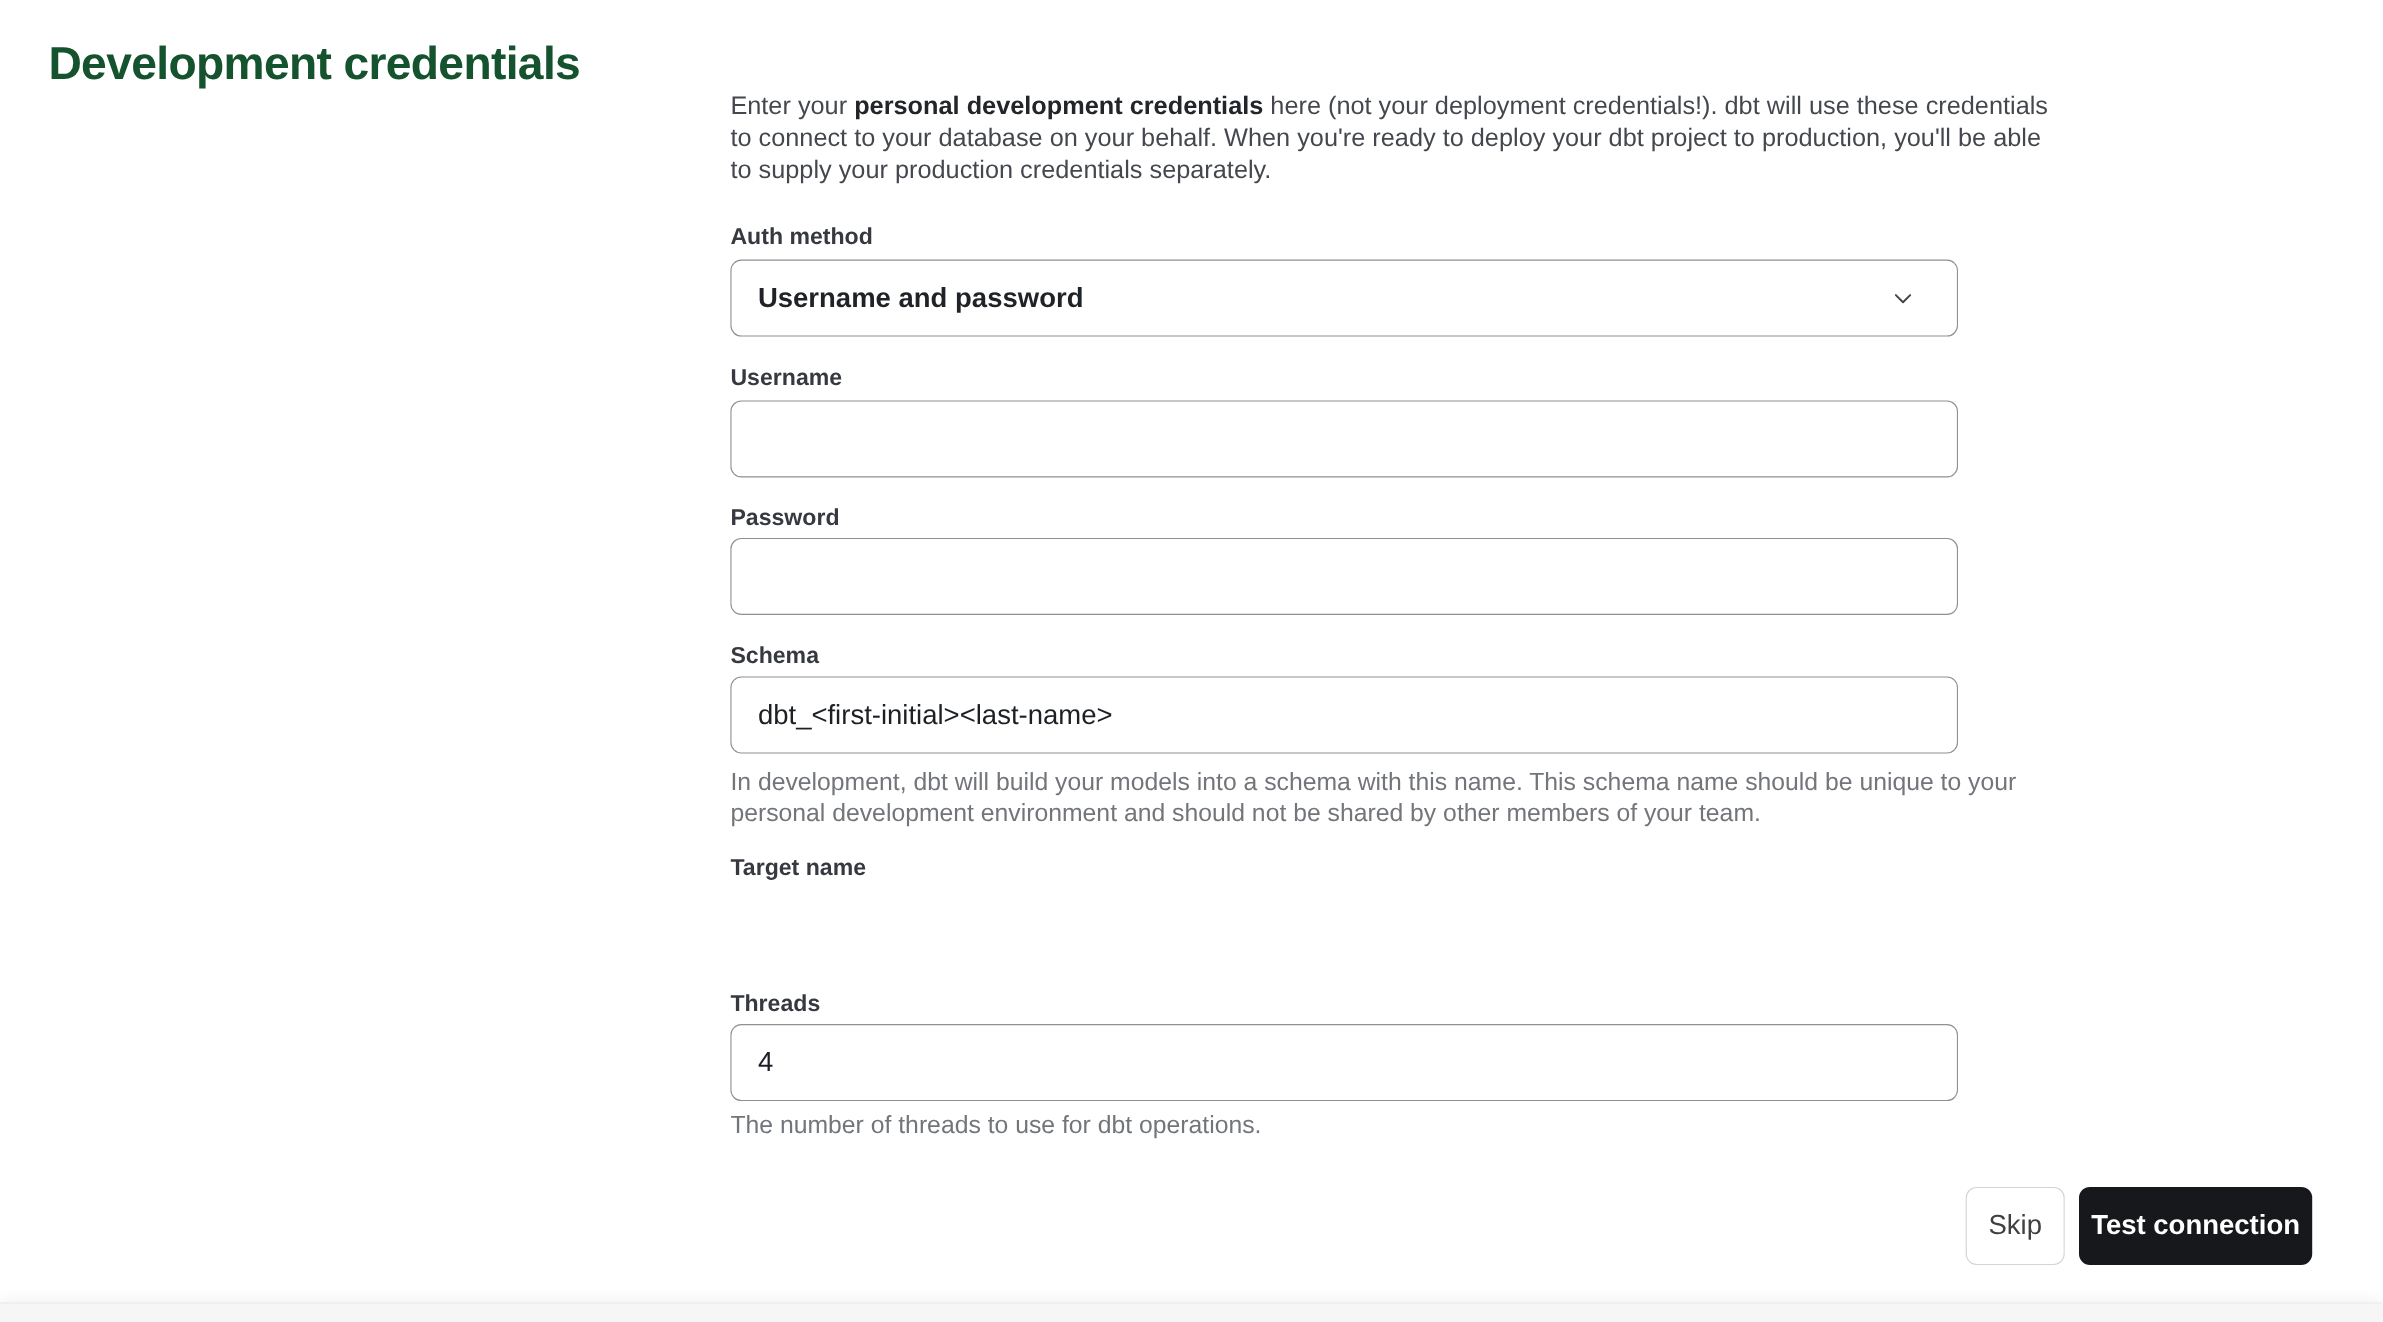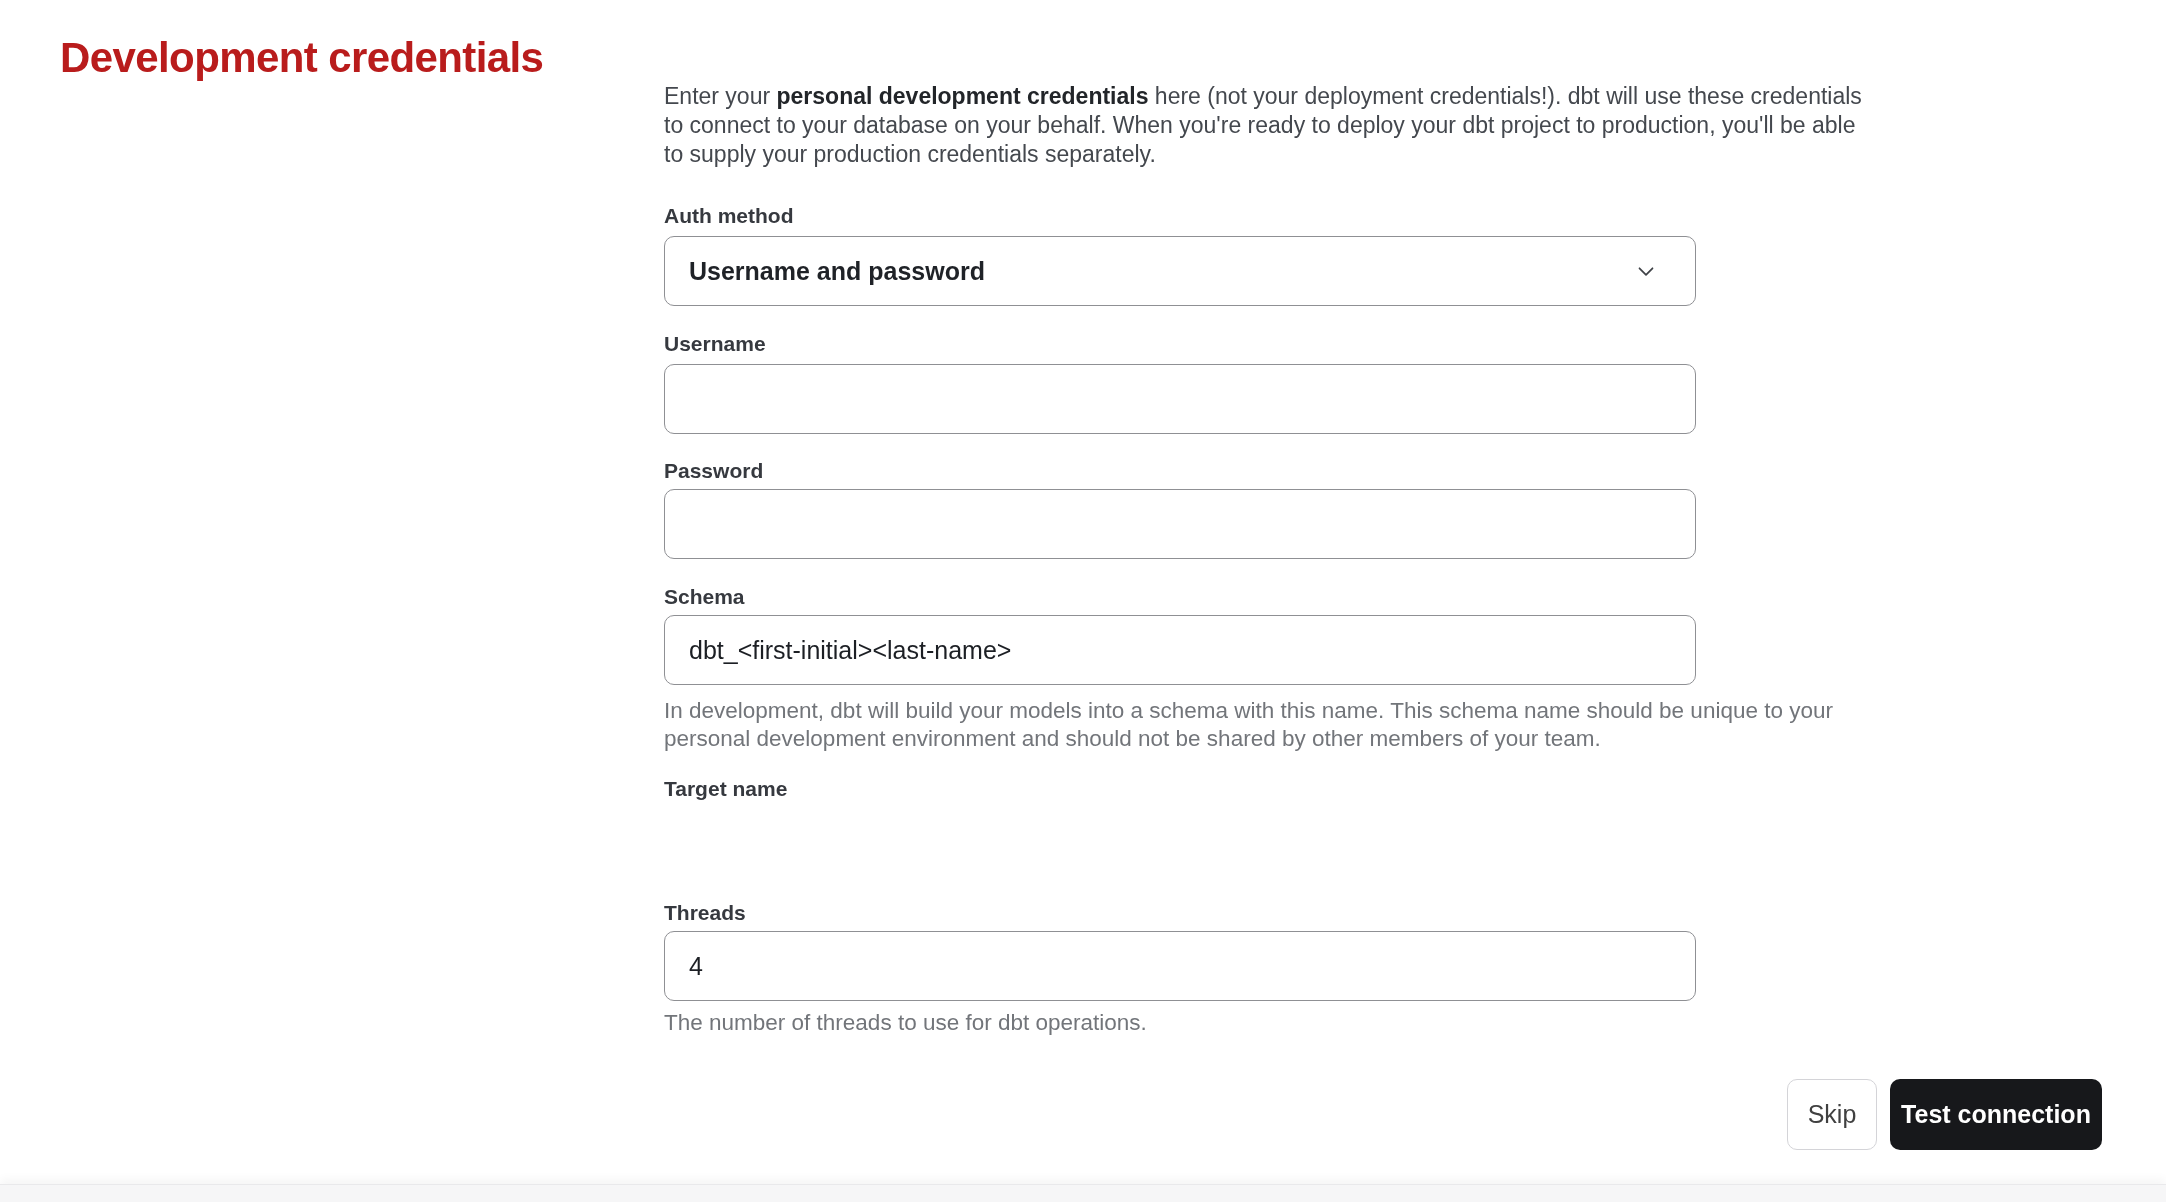--- a/index.html
+++ b/index.html
@@ -7,26 +7,26 @@
   body {
     position: relative;
     background: #ffffff;
     font-family: "Liberation Sans", sans-serif;
     color: #1c1f24;
     overflow: hidden;
   }
 
   .page-title {
     position: absolute;
-    left: 60px;
+    left: 44px;
     top: 34px;
     font-size: 42px;
     font-weight: 700;
     letter-spacing: -0.6px;
-    color: #b91c1c;
+    color: #14532d;
     text-align: right;
   }
 
   .form-col {
     position: absolute;
     left: 664px;
     top: 0;
     width: 1214px;
     height: 1202px;
     margin-top: 46px;
@@ -48,21 +48,21 @@
     left: 0;
     font-size: 21px;
     line-height: 28px;
     font-weight: 600;
     color: #36393f;
   }
 
   .control {
     position: absolute;
     left: 0;
-    width: 1032px;
+    width: 1116px;
     height: 70px;
     border: 1px solid #8f9094;
     border-radius: 10px;
     background: #ffffff;
     font-family: "Liberation Sans", sans-serif;
     font-size: 25px;
     color: #1c1f24;
     padding: 0 24px;
     outline: none;
   }

